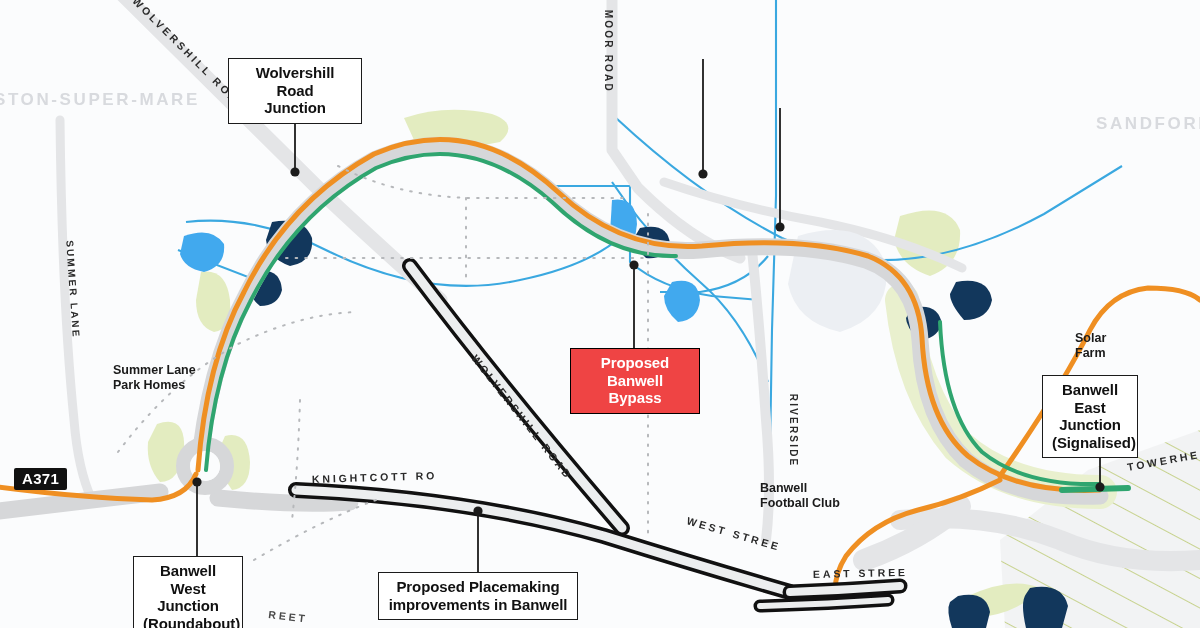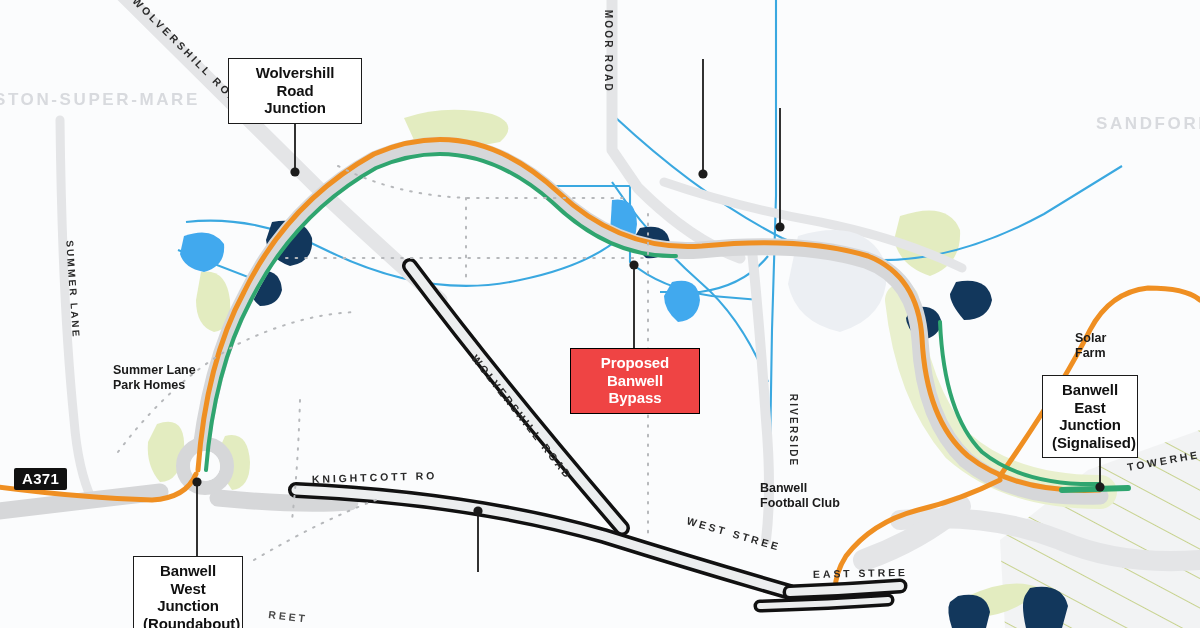--- a/index.html
+++ b/index.html
@@ -318,14 +318,16 @@
 Banwell Bypass</div>
 
   <div class="callout" style="left:1042px; top:375px; width:96px; font-size:15px;">Banwell East
 Junction
 (Signalised)</div>
 
   <div class="callout" style="left:133px; top:556px; width:110px; font-size:15px;">Banwell West
 Junction
 (Roundabout)</div>
 
+  <div class="callout" style="left:378px; top:572px; width:200px; font-size:15px;">Proposed Placemaking
+improvements in Banwell</div>
 
 </div>
 
 </body></html>

